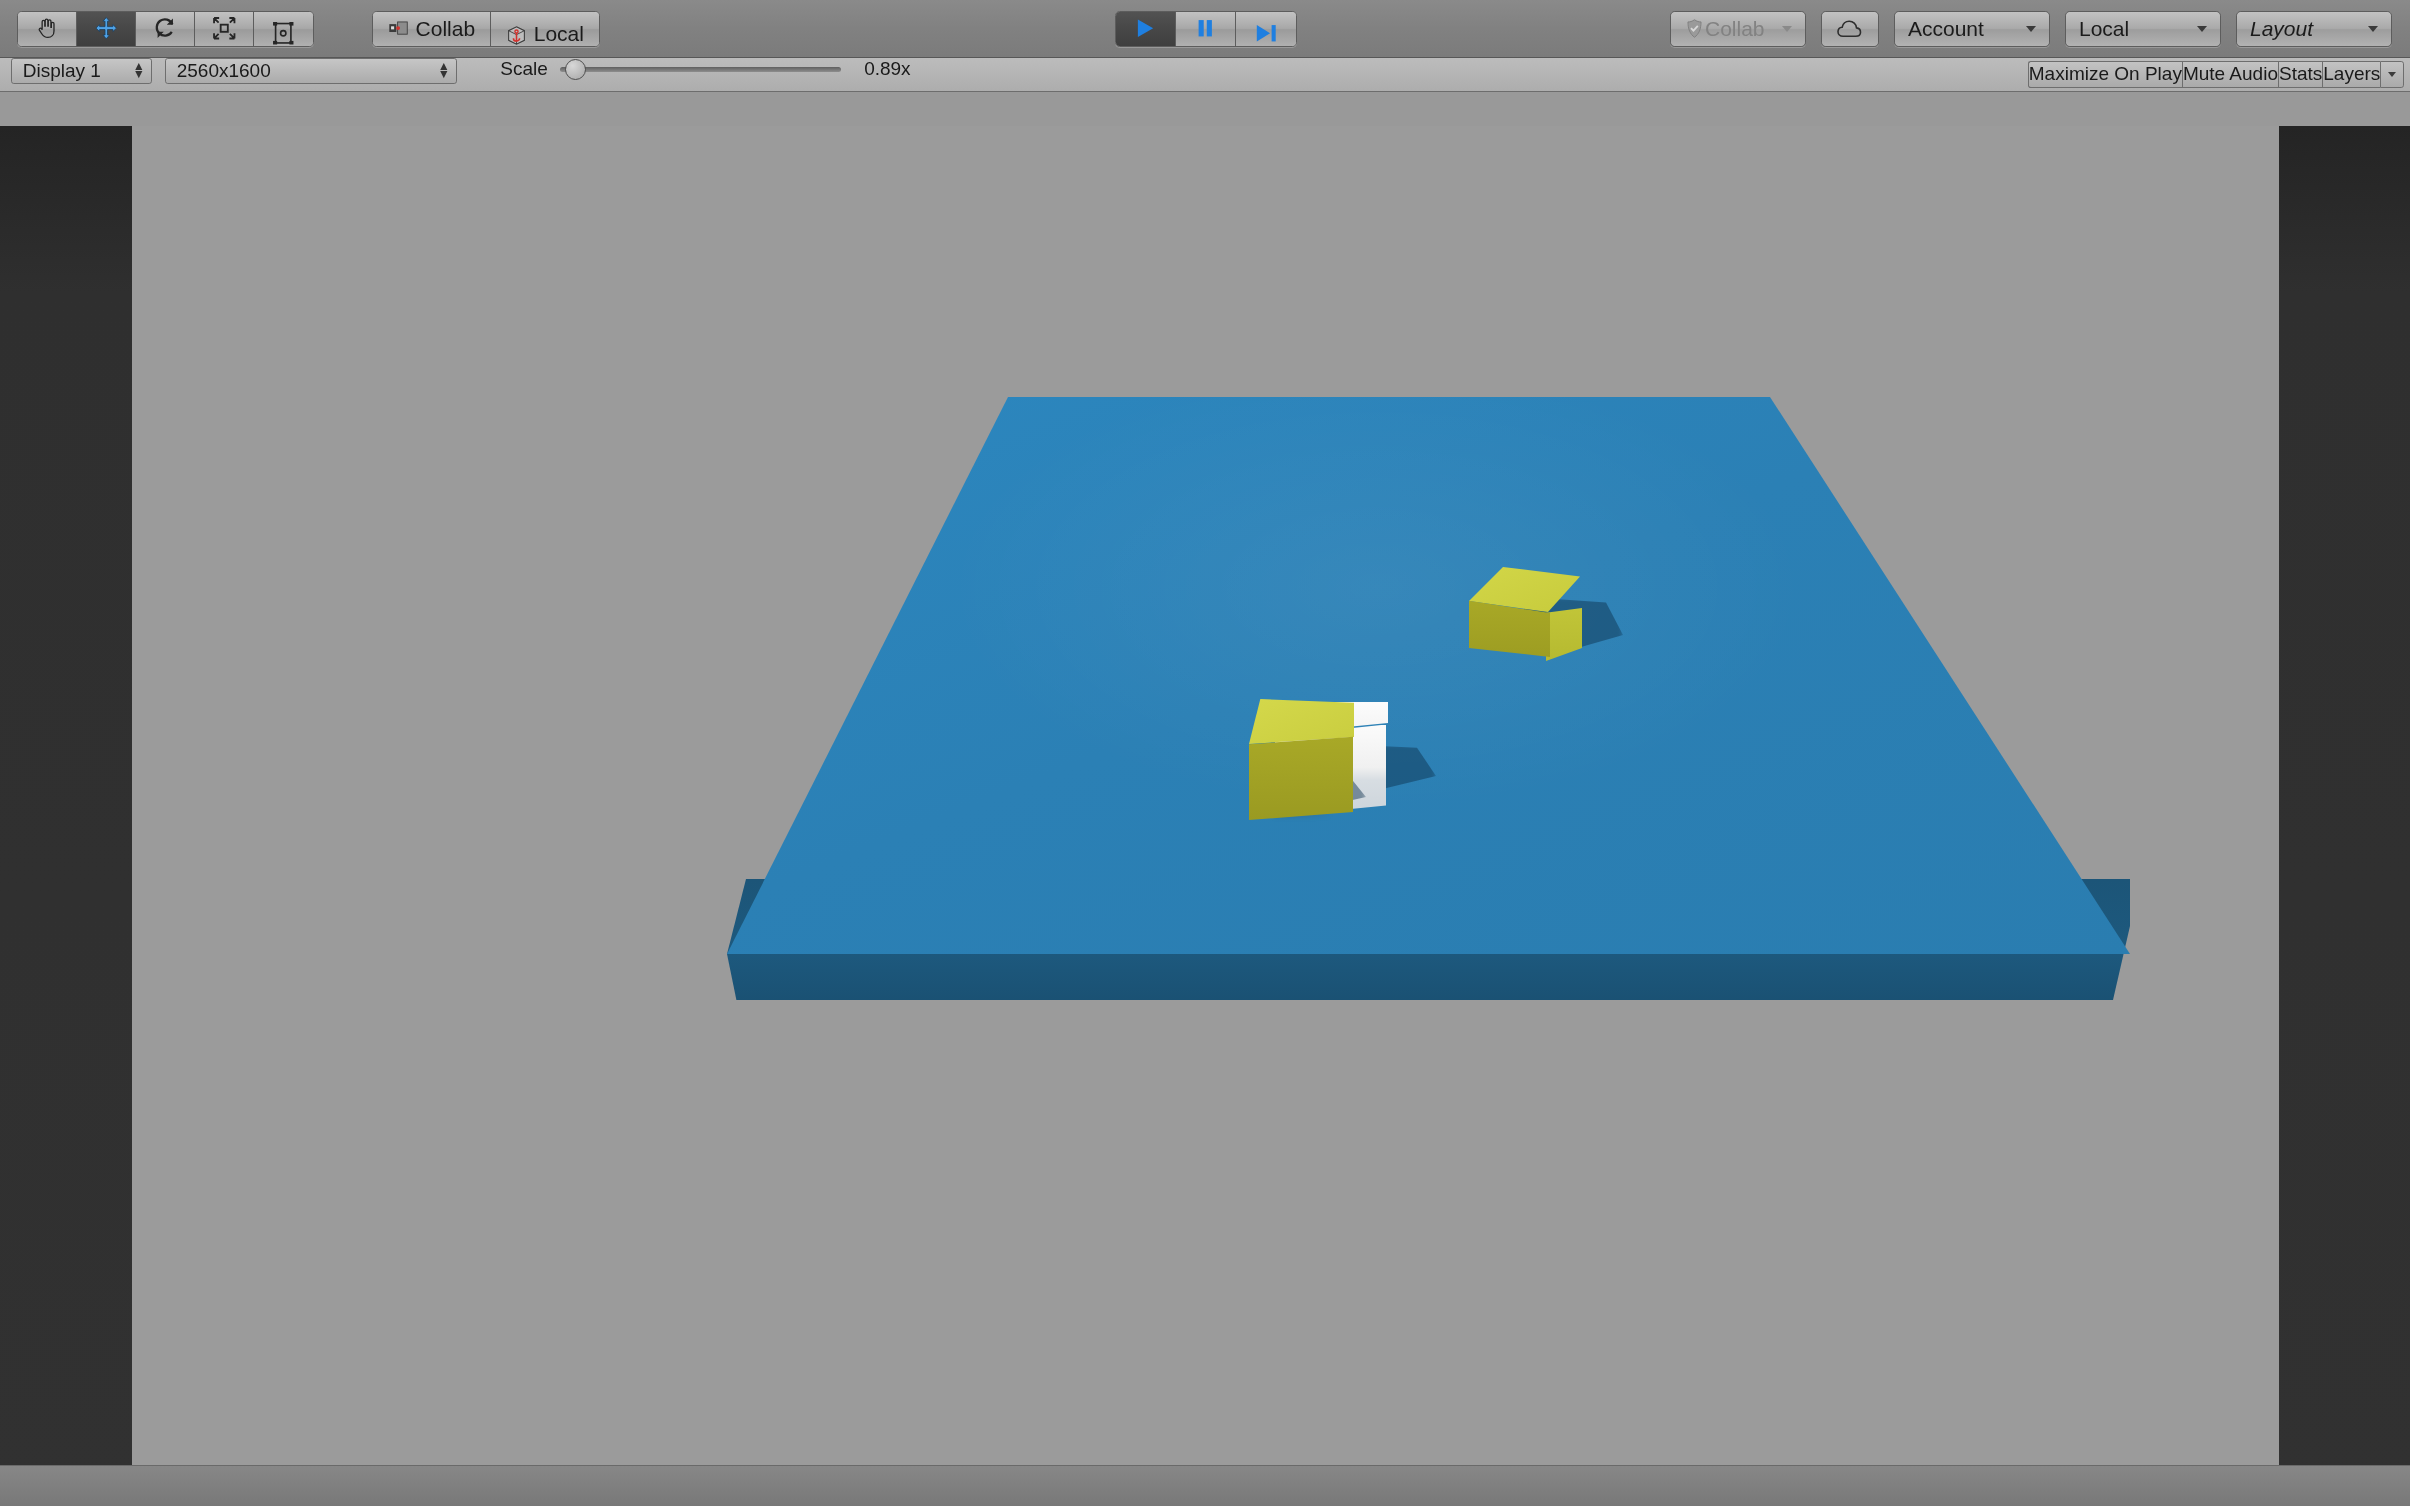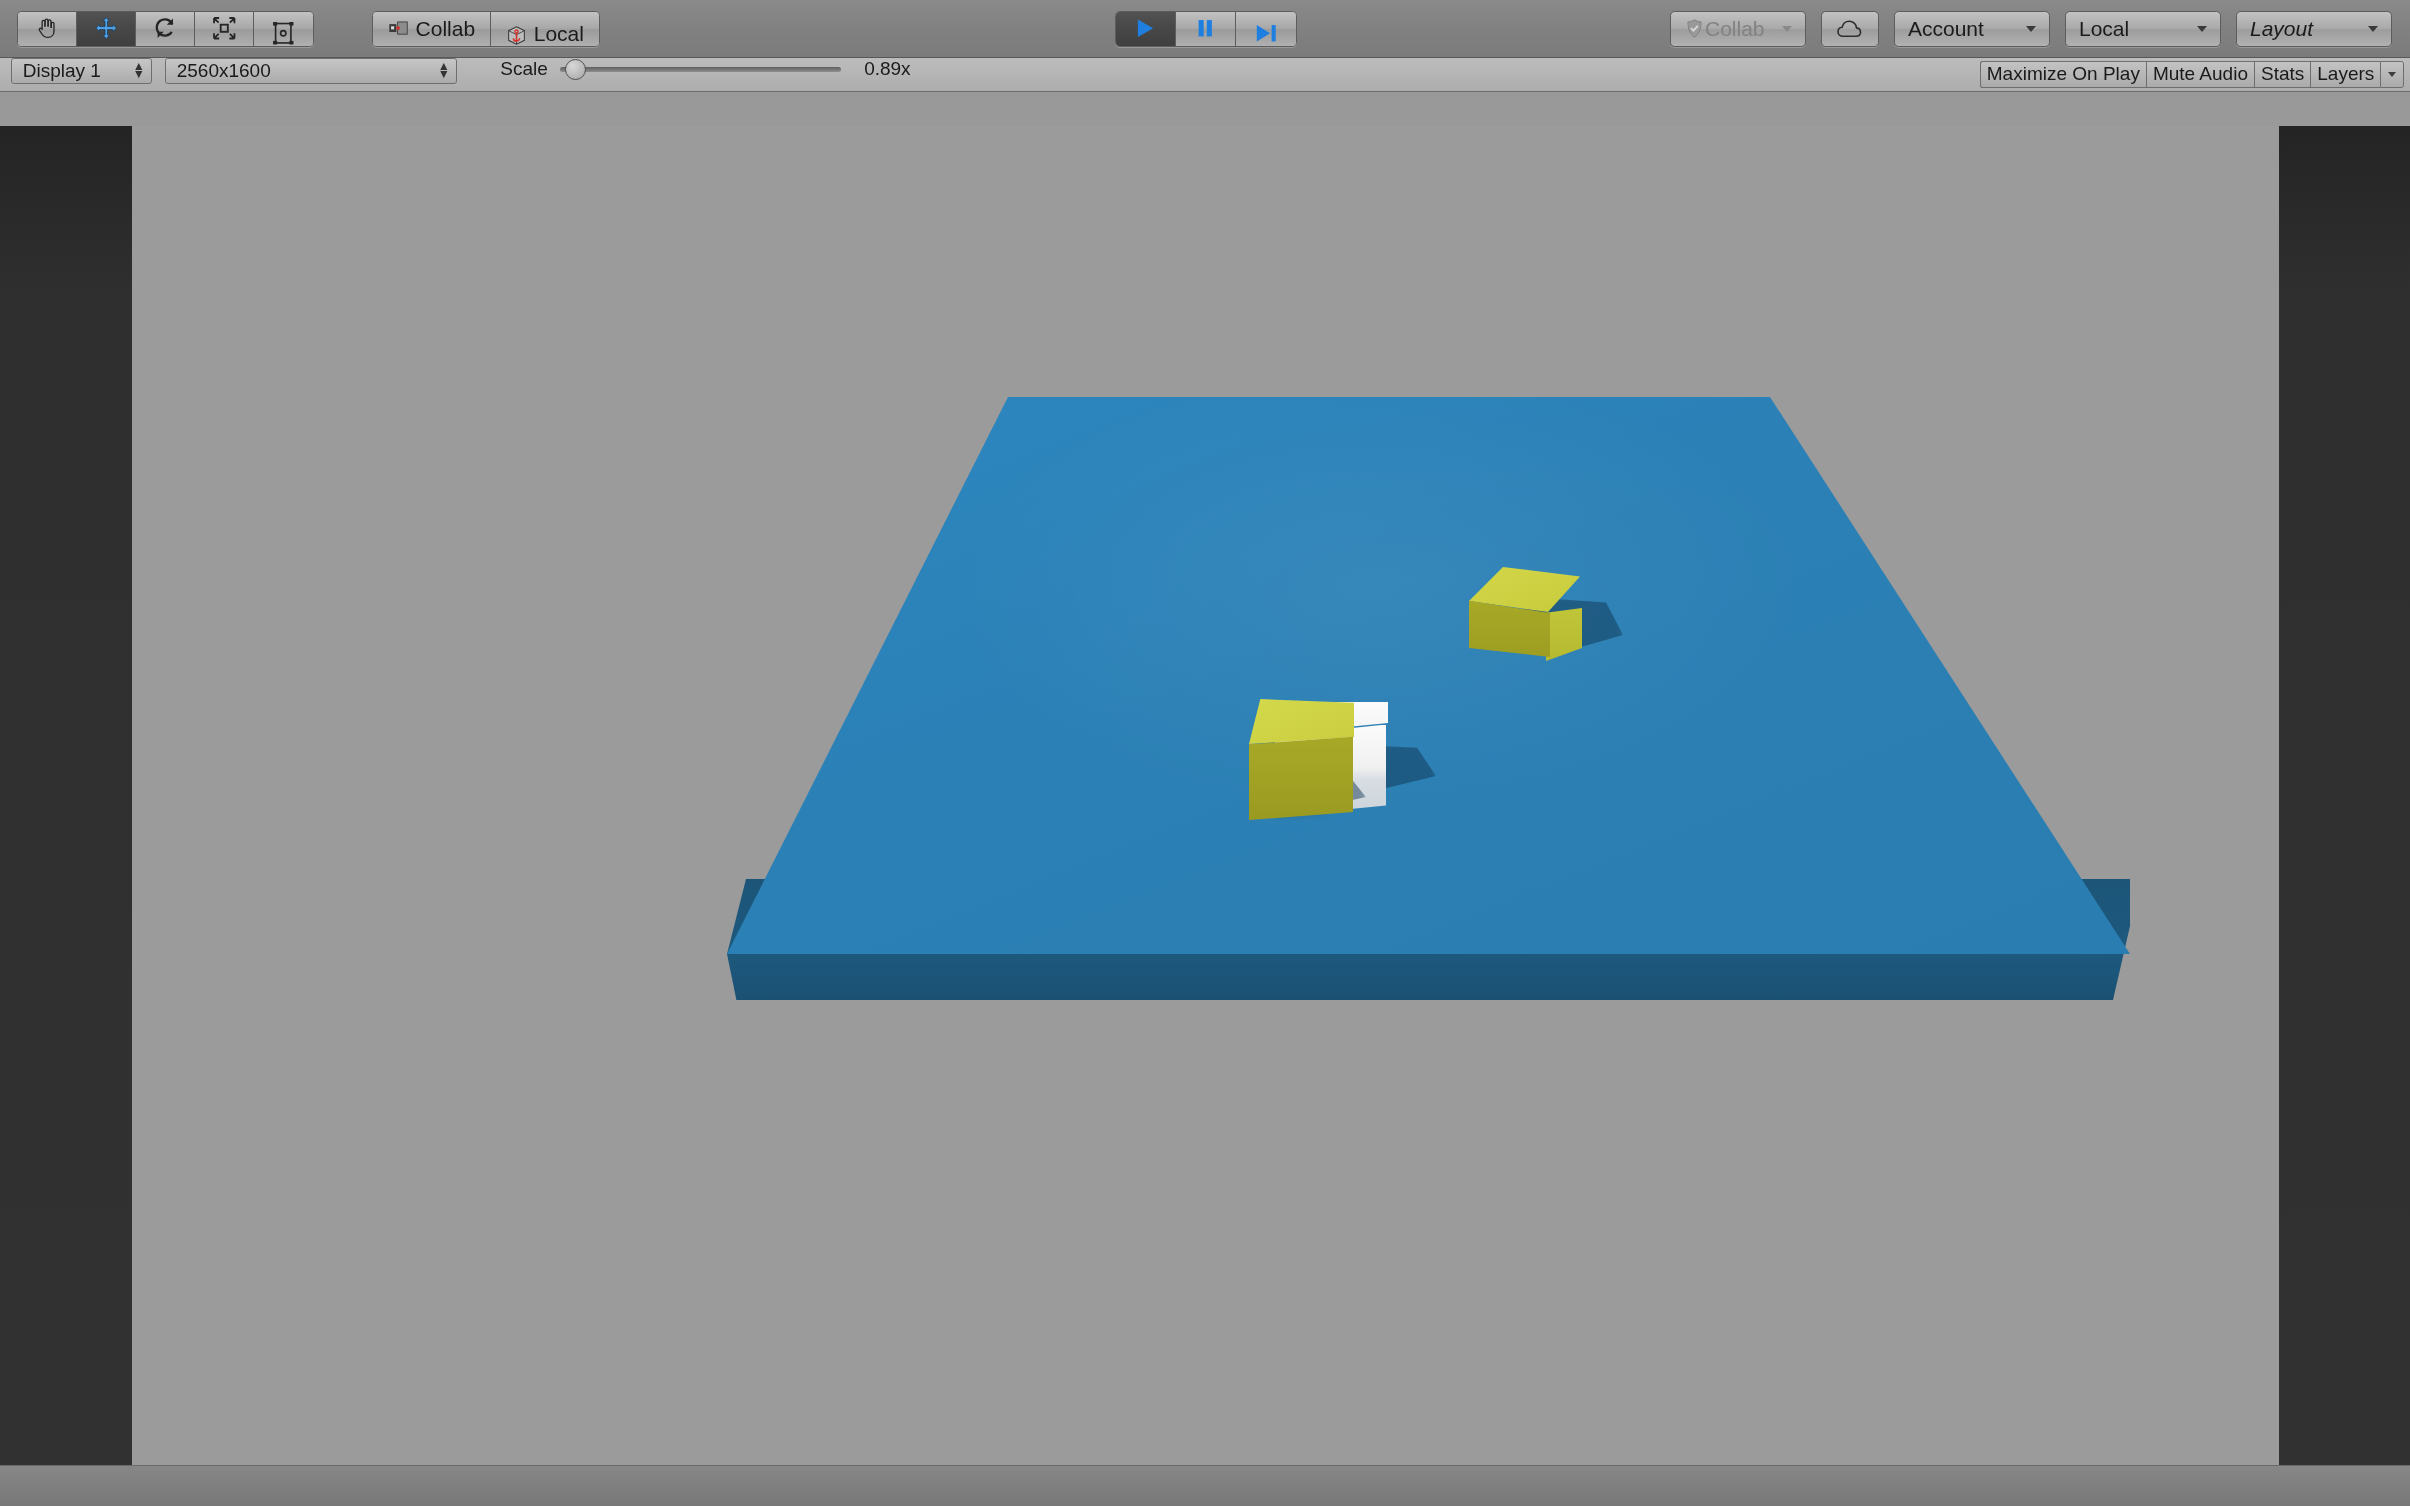--- a/index.html
+++ b/index.html
@@ -163,21 +163,21 @@
     background: radial-gradient(circle at 35% 30%, #d8d8d8, #a5a5a5);
     border: 0.9px solid #4f4f4f;
   }
   #scaleval { font-size: 19px; margin-left: 11.3px; }
   #subright {
     position: absolute; right: 7.5px; top: 2.8px;
     display: flex; align-items: stretch; height: 27px;
     font-size: 19px;
   }
   .sbtn {
-    display: flex; align-items: center; padding: 0 6px;
+    display: flex; align-items: center; padding: 0 0;
     border: 0.9px solid #6e6e6e;
     border-right: none;
     background: linear-gradient(to bottom,#c3c3c3,#aaaaaa);
     color: #1a1a1a; cursor: default;
   }
   .sbtn:first-child { border-radius: 2.8px 0 0 2.8px; }
   .sbtn.endcap { border-right: 0.9px solid #6e6e6e; border-radius: 0 2.8px 2.8px 0; padding: 0 6.6px; }
 
   
   #viewport {

